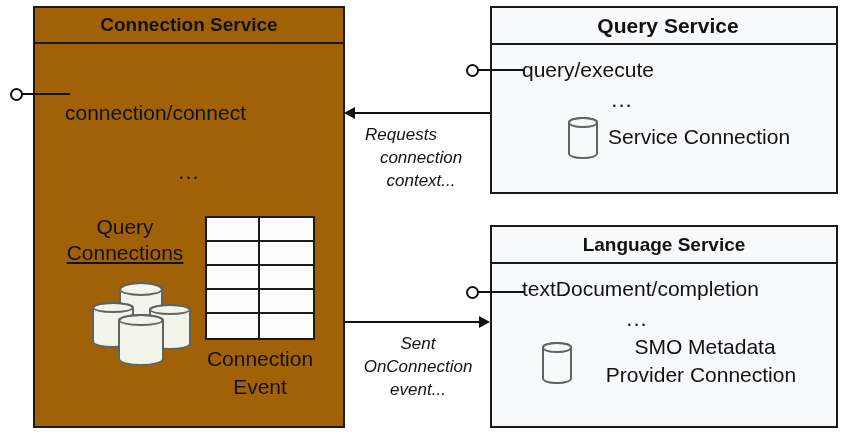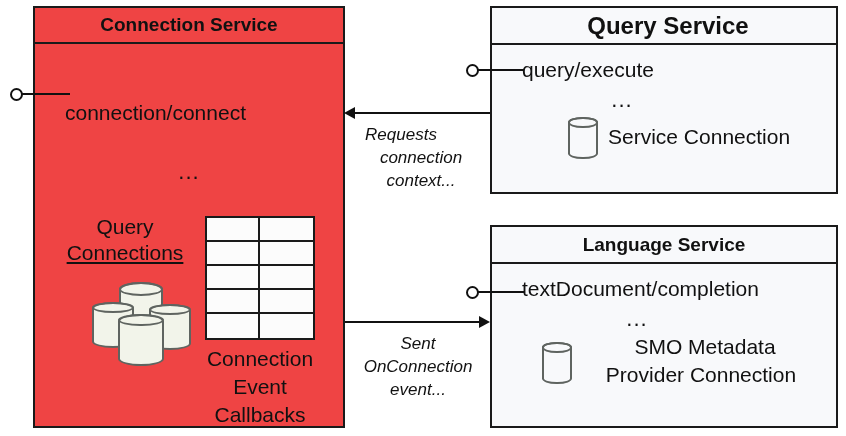--- a/index.html
+++ b/index.html
@@ -17,21 +17,21 @@
     background: #ffffff;
     overflow: hidden;
   }
 
   
   .uml-box {
     position: absolute;
     box-sizing: border-box;
     border: 2px solid #1a1a1a;
   }
-  .uml-box.left-box  { background: #ef4444; }
+  .uml-box.left-box  { background: #a16207; }
   .uml-box.right-box { background: #f8f9fb; }
 
   .uml-header {
     box-sizing: border-box;
     width: 100%;
     text-align: center;
     font-weight: bold;
     color: #111111;
     border-bottom: 2px solid #1a1a1a;
     display: flex;
@@ -203,32 +203,31 @@
         <div class="grid-cell"></div>
         <div class="grid-cell last-col"></div>
         <div class="grid-cell"></div>
         <div class="grid-cell last-col"></div>
         <div class="grid-cell last-row"></div>
         <div class="grid-cell last-col last-row"></div>
       </div>
 
       <div class="plain-label" style="left:145px; top:302px; width:160px; font-size:21px;">Connection</div>
       <div class="plain-label" style="left:145px; top:330px; width:160px; font-size:21px;">Event</div>
-      <div class="plain-label" style="left:145px; top:358px; width:160px; font-size:21px;">Callbacks</div>
     </div>
   </div>
 
   <div class="lollipop" style="left:10px; top:88px; width:58px; height:13px;">
     <div class="lolli-circle"></div>
     <div class="lolli-stem" style="width:48px;"></div>
   </div>
 
   <div class="uml-box right-box" style="left:490px; top:6px; width:348px; height:188px;">
 
-    <div class="uml-header" style="height:37px; font-size:24px;padding-left:8px;">
+    <div class="uml-header" style="height:37px; font-size:21px;padding-left:8px;">
       <span>Query Service</span>
     </div>
 
     <div class="uml-body" style="height:147px;padding-left:44px;">
       <div class="iface-list" style="left:30px; top:12px; font-size:21px;">query/execute</div>
       <div class="ellipsis-line" style="left:0; top:44px; width:260px; font-size:22px; letter-spacing:1px;">...</div>
 
       <div class="cyl-solo" style="left:76px; top:72px; width:30px; height:42px;"></div>
       <div class="plain-label" style="left:116px; top:79px; width:212px; font-size:21px; text-align:left;">Service Connection</div>
     </div>

